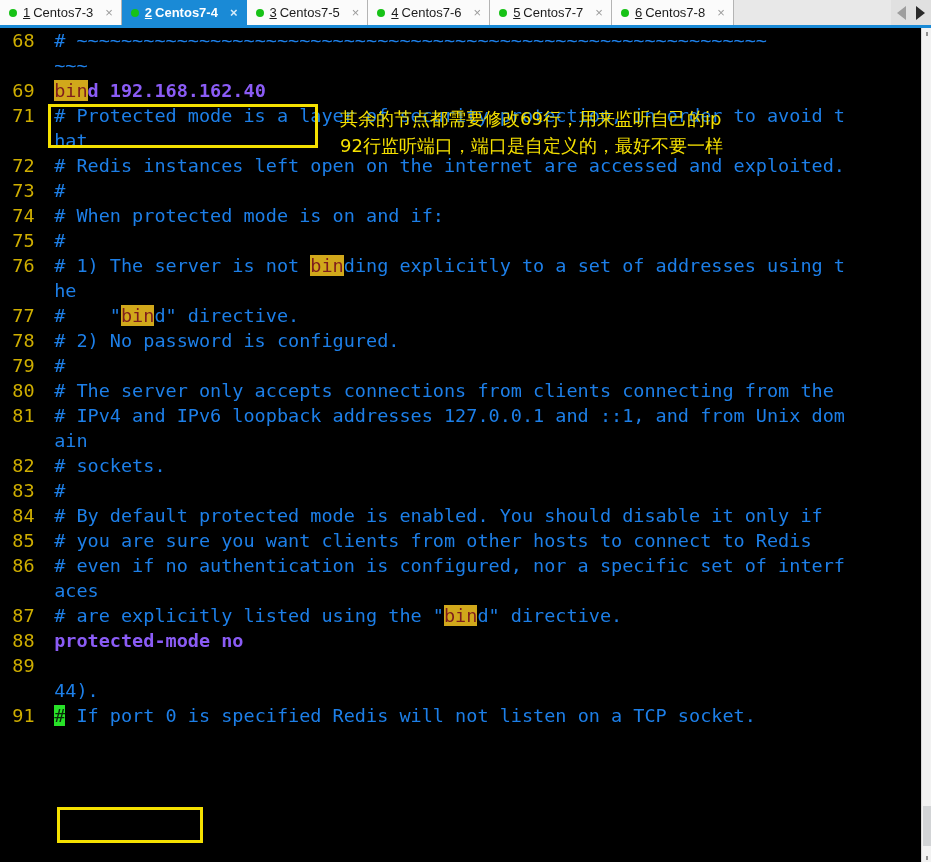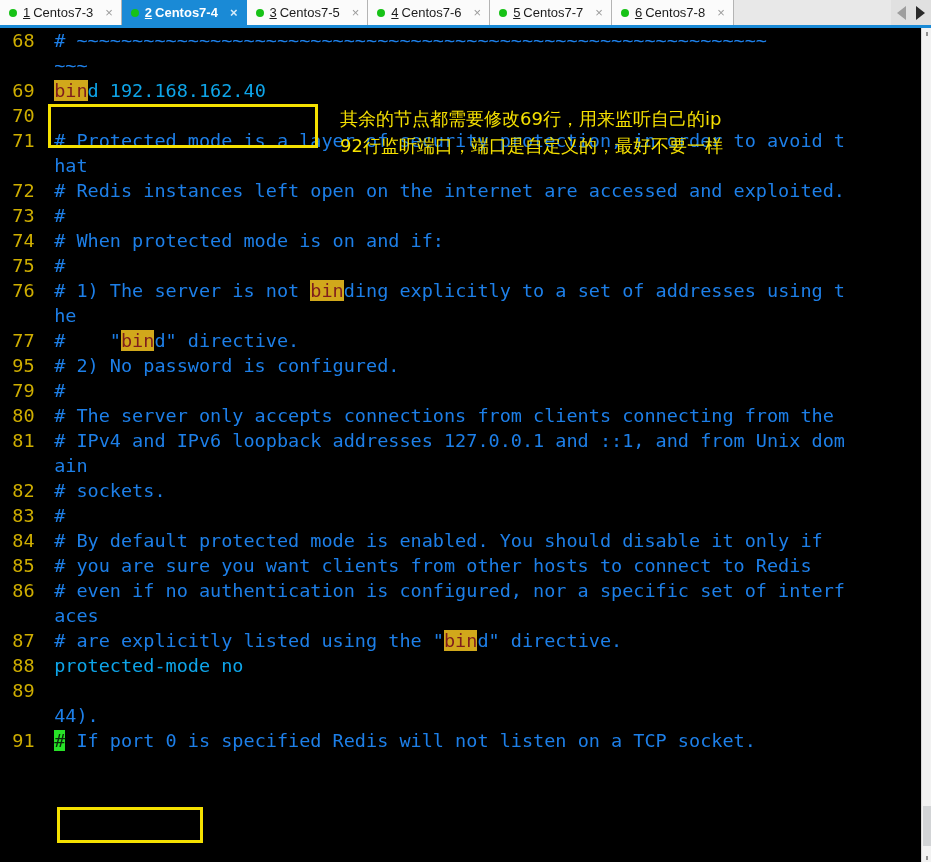--- a/index.html
+++ b/index.html
@@ -118,21 +118,21 @@
     color: #cfae00;
     display: inline-block;
     width: 39px;
     text-align: center;
   }
   .gutter {
     display: inline-block;
     width: 39px;
   }
   .txt { color: #1d7fe8; }
-  .plain { color: #0ea5e9; }
+  .plain { color: #8b5cf6; font-weight: bold; }
   .hl {
     background: #d1a81b;
     color: #7f1d1d;
   }
   .cursor {
     background: #28e228;
     color: #0a2a0a;
   }
 
   
@@ -254,31 +254,30 @@
     <div class="nav-arrow right"></div>
   </div>
 </div>
 <div class="tabbar-underline"></div>
 
 <div class="terminal">
   <div id="lines-host">
       <div class="row"><span class="lnum">68</span> <span class="txt"># </span><span class="txt">~~~~~~~~~~~~~~~~~~~~~~~~~~~~~~~~~~~~~~~~~~~~~~~~~~~~~~~~~~~~~~</span></div>
       <div class="row"><span class="gutter"></span> <span class="txt">~~~</span></div>
       <div class="row"><span class="lnum">69</span> <span class="hl">bin</span><span class="plain">d 192.168.162.40</span></div>
-      <div class="row"><span class="lnum">70</span> <span class="txt"></span></div>
       <div class="row"><span class="lnum">71</span> <span class="txt"># Protected mode is a layer of security protection, in order to avoid t</span></div>
       <div class="row"><span class="gutter"></span> <span class="txt">hat</span></div>
       <div class="row"><span class="lnum">72</span> <span class="txt"># Redis instances left open on the internet are accessed and exploited.</span></div>
       <div class="row"><span class="lnum">73</span> <span class="txt">#</span></div>
       <div class="row"><span class="lnum">74</span> <span class="txt"># When protected mode is on and if:</span></div>
       <div class="row"><span class="lnum">75</span> <span class="txt">#</span></div>
       <div class="row"><span class="lnum">76</span> <span class="txt"># 1) The server is not </span><span class="hl">bin</span><span class="txt">ding explicitly to a set of addresses using t</span></div>
       <div class="row"><span class="gutter"></span> <span class="txt">he</span></div>
       <div class="row"><span class="lnum">77</span> <span class="txt">#    "</span><span class="hl">bin</span><span class="txt">d" directive.</span></div>
-      <div class="row"><span class="lnum">95</span> <span class="txt"># 2) No password is configured.</span></div>
+      <div class="row"><span class="lnum">78</span> <span class="txt"># 2) No password is configured.</span></div>
       <div class="row"><span class="lnum">79</span> <span class="txt">#</span></div>
       <div class="row"><span class="lnum">80</span> <span class="txt"># The server only accepts connections from clients connecting from the</span></div>
       <div class="row"><span class="lnum">81</span> <span class="txt"># IPv4 and IPv6 loopback addresses 127.0.0.1 and ::1, and from Unix dom</span></div>
       <div class="row"><span class="gutter"></span> <span class="txt">ain</span></div>
       <div class="row"><span class="lnum">82</span> <span class="txt"># sockets.</span></div>
       <div class="row"><span class="lnum">83</span> <span class="txt">#</span></div>
       <div class="row"><span class="lnum">84</span> <span class="txt"># By default protected mode is enabled. You should disable it only if</span></div>
       <div class="row"><span class="lnum">85</span> <span class="txt"># you are sure you want clients from other hosts to connect to Redis</span></div>
       <div class="row"><span class="lnum">86</span> <span class="txt"># even if no authentication is configured, nor a specific set of interf</span></div>
       <div class="row"><span class="gutter"></span> <span class="txt">aces</span></div>

